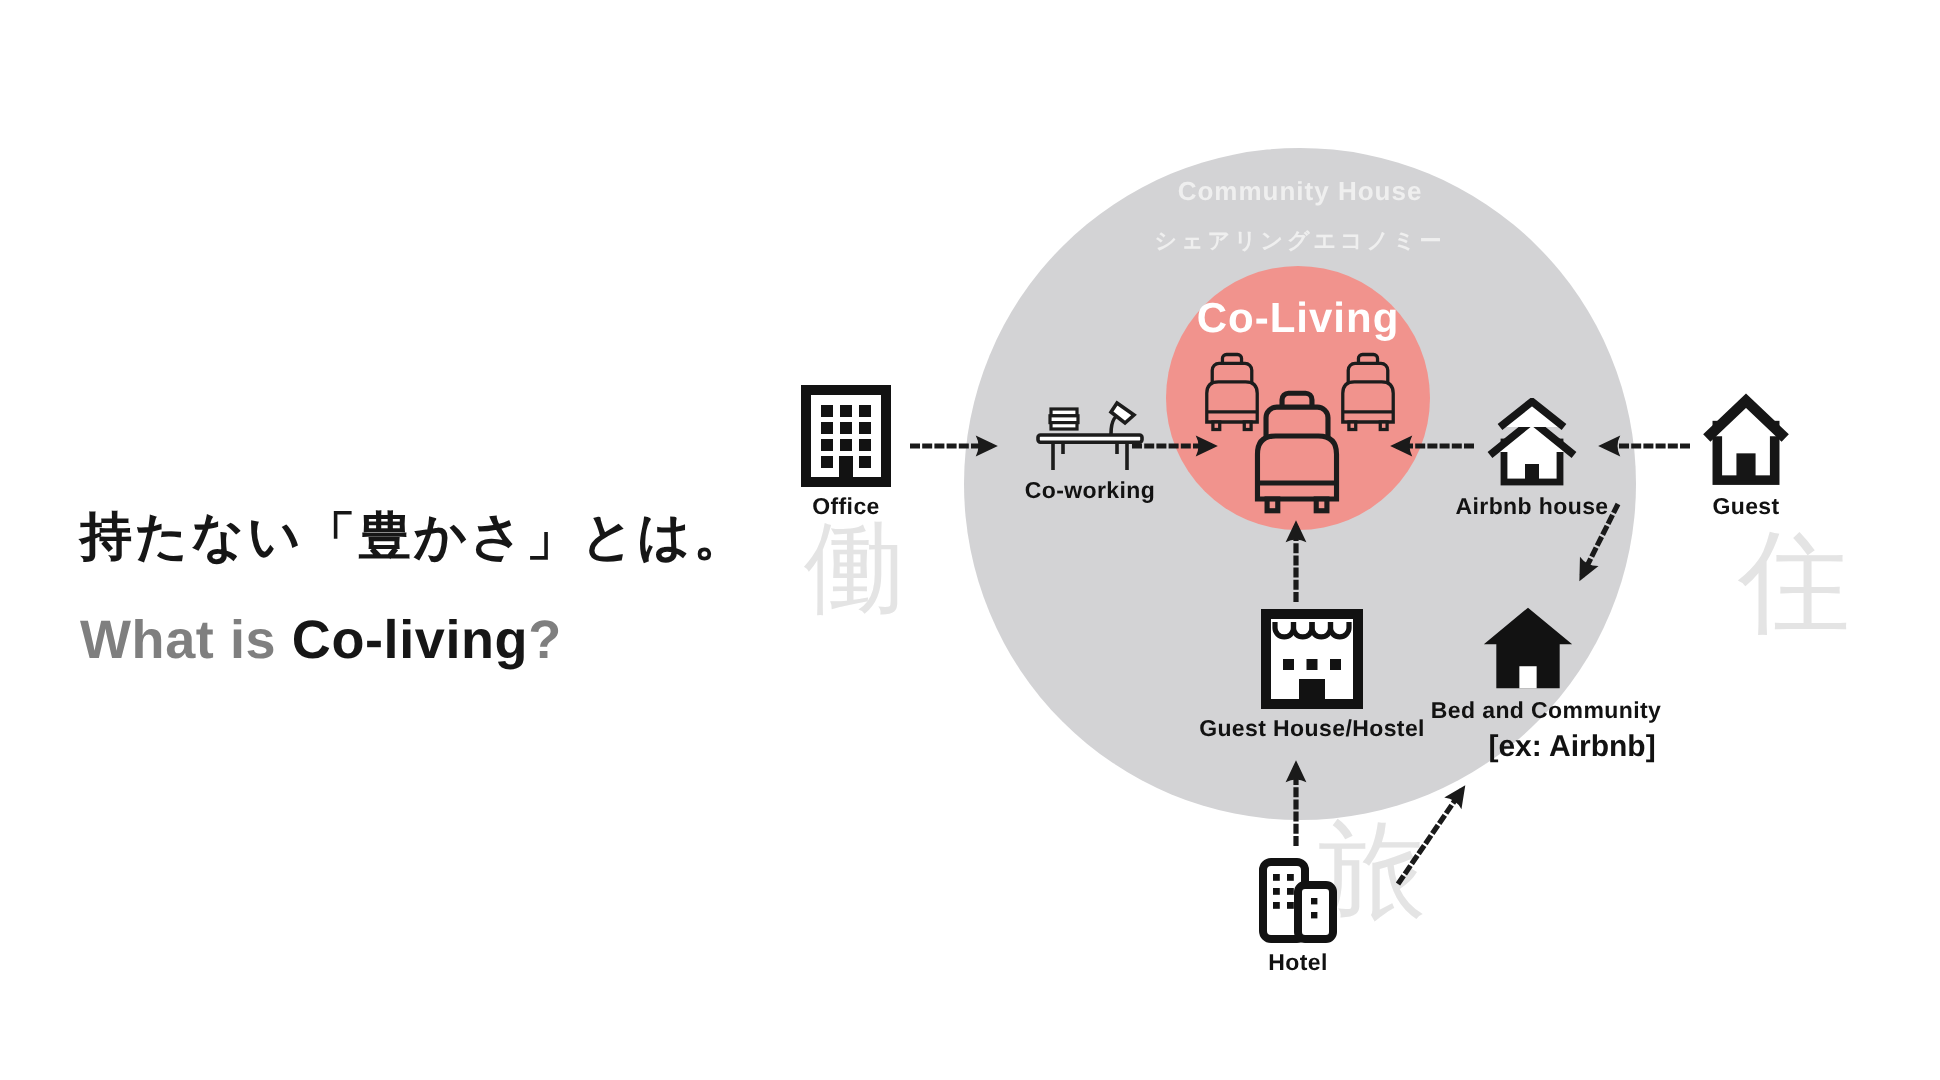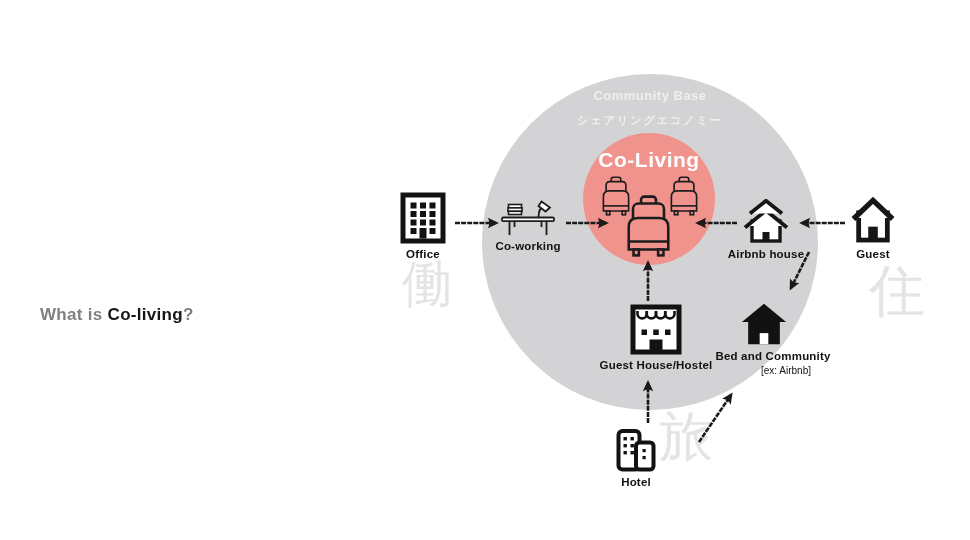--- a/index.html
+++ b/index.html
@@ -24,52 +24,53 @@
     color:#ffffff; letter-spacing:.5px; }
   .watermark { position:absolute; z-index:2; color:var(--watermark-gray,#e4e4e4);
     line-height:1; font-weight:400; }
   #wm-work   { left:402px; top:259px; font-size:50px; }
   #wm-live   { left:869px; top:263px; font-size:56px; }
   #wm-travel { left:659px; top:409px; font-size:54px; }
   .node { position:absolute; z-index:4; display:flex; flex-direction:column; align-items:center; }
   .node .label { margin-top:4px; font-size:11.5px; font-weight:bold;
     color:#121212; white-space:nowrap; letter-spacing:.2px; }
   #node-office      { left:391px; top:192px; width:64px; }
-  #node-coworking   { left:493px; top:198px; width:70px; }
+  #node-coworking   { left:510px; top:198px; width:70px; }
   #node-share-house { left:742px; top:199px; width:48px; }
   #node-house       { left:851px; top:195px; width:44px; }
   #node-guest-house { left:622px; top:304px; width:68px; }
   #node-bnb         { left:740px; top:302px; width:48px; }
-  #node-hotel       { left:616px; top:426px; width:40px; }
+  #node-hotel       { left:629px; top:426px; width:40px; }
   #node-bnb .label    { transform:translateX(9px); }
-  #node-bnb .sublabel { margin-top:3px; font-size:10px; font-weight:normal; color:#121212;
+  #node-bnb .sublabel { margin-top:3px; font-size:15px; font-weight:bold; color:#121212;
     white-space:nowrap; transform:translateX(22px); }
   .bed { position:absolute; z-index:4; }
   #bed-left   { left:601px; top:176px; }
   #bed-right  { left:669px; top:176px; }
   #bed-center { left:625px; top:195px; }
   .arrows { position:absolute; left:0; top:0; z-index:5; pointer-events:none; }
   .ar { stroke:var(--ink,#1a1a1a); stroke-width:2.6; fill:none;
     stroke-dasharray:5 1.1; marker-end:url(#ah); }
   #headline-jp { position:absolute; left:40px; top:251px; font-size:26px; font-weight:bold;
     color:#161616; letter-spacing:1.5px; z-index:6; }
-  #headline-en { position:absolute; left:40px; top:305px; font-size:17px; font-weight:bold;
+  #headline-en { position:absolute; left:40px; top:305px; font-size:27px; font-weight:bold;
     color:var(--muted-text,#7f7f7f); letter-spacing:.3px; z-index:6; }
   #headline-en .em { color:#161616; }
   .icon svg { display:block; }
 </style>
 </head>
 <body>
 
 <div class="slide">
 
+  <div id="headline-jp">持たない「豊かさ」とは。</div>
   <div id="headline-en"><span>What is </span><span class="em">Co-living</span><span>?</span></div>
 
   <div class="circle" id="community-circle">
-    <div class="community-title">Community Base</div>
+    <div class="community-title">Community House</div>
     <div class="community-subtitle">シェアリングエコノミー</div>
   </div>
 
   <div class="watermark" id="wm-work">働</div>
   <div class="watermark" id="wm-live">住</div>
   <div class="watermark" id="wm-travel">旅</div>
 
   <div class="circle" id="coliving-circle">
     <div class="coliving-title">Co-Living</div>
   </div>

